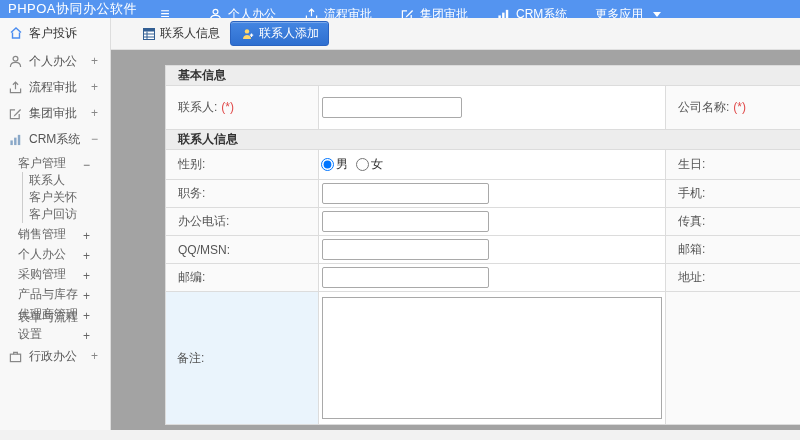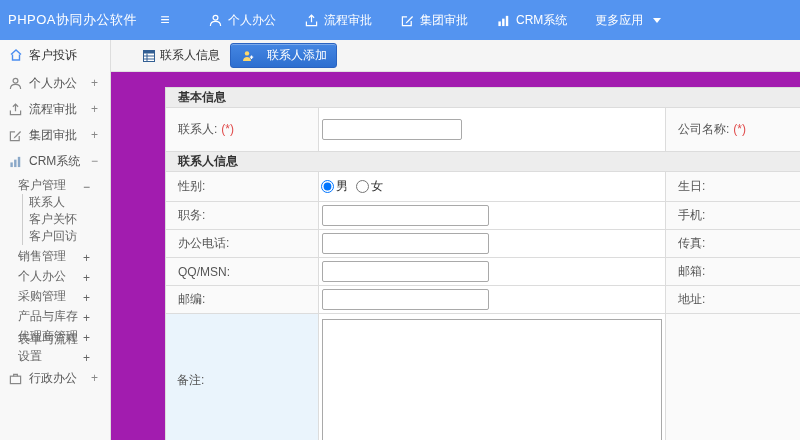--- a/index.html
+++ b/index.html
@@ -1,45 +1,45 @@
 <!DOCTYPE html>
 <html><head>
 <meta charset="utf-8">
 <style>
   * { margin:0; padding:0; box-sizing:border-box; }
   html,body { width:800px; height:440px; overflow:hidden; background:#f2f2f2;
     font-family:"Liberation Sans","DejaVu Sans",sans-serif; font-size:12px; color:#555; }
 
   
-  .topbar { height:40px; background:#5494f0; display:flex; align-items:center; color:#fff; }
+  .topbar { height:18px; background:#5494f0; display:flex; align-items:flex-start; color:#fff; }
   .logo { width:150px; padding-left:8px; font-size:13px; letter-spacing:.5px; white-space:nowrap; }
   .burger { width:30px; text-align:center; font-size:16px; font-weight:bold; cursor:pointer; line-height:28px; }
   .topnav { display:flex; align-items:center; margin-left:14px; }
   .topnav .nav-item { display:flex; align-items:center; gap:5px; padding:0 14px; height:28px; cursor:pointer; white-space:nowrap; }
   .topnav svg { display:block; }
   .caret { width:0; height:0; border-left:4px solid transparent; border-right:4px solid transparent; border-top:5px solid #fff; margin-left:5px; }
 
   
   .wrap { display:flex; height:412px; }
   .sidebar { width:111px; background:#f8f8f8; border-right:1px solid #ddd; flex:none; overflow:hidden; }
-  .content { flex:1; background:#a21caf; overflow:hidden; position:relative; }
+  .content { flex:1; background:#a3a3a3; overflow:hidden; position:relative; }
 
   
   .side-item { display:flex; align-items:center; cursor:pointer; color:#555; }
   .lvl1 { height:26px; padding:0 12px 0 8px; gap:6px; }
   .lvl1 .sign { margin-left:auto; color:#888; }
   .desktop { height:30px; color:#333; }
   .lvl2 { height:20px; padding:0 20px 0 18px; justify-content:space-between; color:#666;align-items:flex-end; }
   .lvl3 { height:17px; margin-left:22px; border-left:1px solid #ccc; padding-left:6px; color:#666; }
   .sicon { width:15px; height:15px; display:inline-flex; align-items:center; justify-content:center; flex:none; }
 
   
   .tabstrip { height:32px; background:#f5f5f5; border-bottom:1px solid #e0e0e0; display:flex; align-items:center; padding-left:30px; gap:10px; }
   .tab-plain { display:flex; align-items:center; gap:4px; color:#333; cursor:pointer; }
-  .tab-active { display:flex; align-items:center; gap:12px; color:#fff; cursor:pointer;
+  .tab-active { display:flex; align-items:center; gap:4px; color:#fff; cursor:pointer;
     background:linear-gradient(#4486e2,#2e6fd0); border:1px solid #2a63c0; border-radius:3px;
     padding:3px 9px; box-shadow:inset 0 1px 0 rgba(255,255,255,.3); }
 
   
   .formwrap { margin:15px 0 0 54px; }
   table.form { border-collapse:collapse; width:900px; background:#fff; table-layout:fixed; }
   table.form td { border:1px solid #dcdcdc; font-size:12px; }
   td.sec { background:#ededed; height:20px; font-weight:bold; color:#333; padding-left:12px; }
   td.lbl { background:#fafafa; padding-left:12px; color:#555; }
   td.inp { background:#fff; padding-left:2px; }

